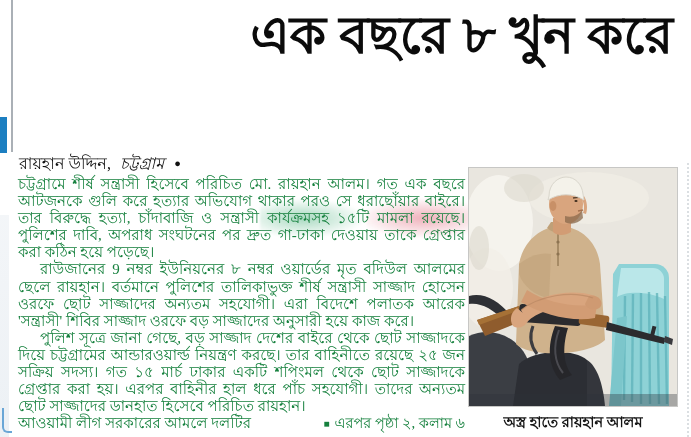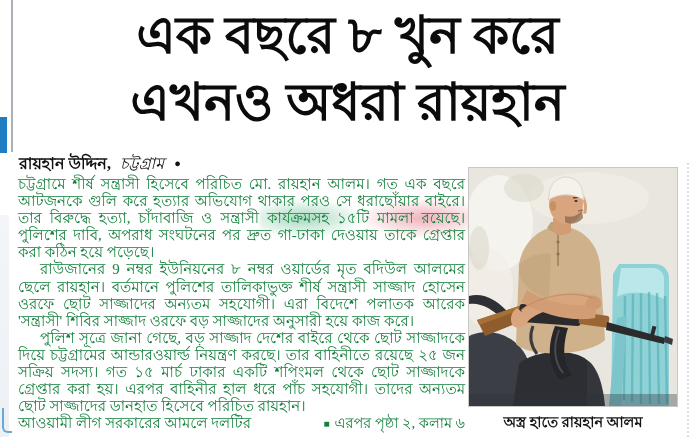--- a/index.html
+++ b/index.html
@@ -18,26 +18,26 @@
   .left-rule{position:absolute;left:11px;top:0;width:2px;height:152px;background:#aab0b6;}
   .left-blue-box{position:absolute;left:0;top:117px;width:7px;height:36px;}
   .left-strip{position:absolute;left:0;top:215px;width:9px;height:222px;
     background:linear-gradient(#f1f4f7,#e9eef3);opacity:.85;}
   .left-corner-fragment{position:absolute;left:2px;top:408px;width:8px;height:23px;
     border-left:2px solid #6aa6d6;border-bottom:2px solid #6aa6d6;border-bottom-left-radius:6px;}
   .right-dotted-rule{position:absolute;right:2px;top:163px;height:274px;width:0;
     border-left:2px dotted #c9ced3;opacity:.65;}
 
   
-  .headline{position:absolute;left:22px;right:18px;top:2px;text-align:center;
+  .headline{position:absolute;left:22px;right:18px;top:2px;text-align:right;
     font-weight:700;color:#0b0b0b;font-size:52px;line-height:67px;letter-spacing:0;}
 
   
   .byline{position:absolute;left:19px;top:151px;font-size:16px;color:#101010;white-space:nowrap;}
-  .byline .reporter{font-weight:700;}
+  .byline .reporter{font-weight:400;}
   .byline .location{font-style:italic;margin-left:5px;}
   .byline .dot{font-size:11px;margin-left:6px;vertical-align:2px;color:#111;}
 
   
   .watermark{position:absolute;left:260px;top:194px;width:212px;height:44px;
     display:flex;z-index:0;filter:blur(1px);pointer-events:none;}
   .wm-blob{flex:1;border-radius:10px;}
   .wm-green{background:
     radial-gradient(ellipse 80% 60% at 40% 55%, rgba(96,186,140,.55), rgba(96,186,140,0) 75%);}
   .wm-pink{background:
@@ -67,21 +67,20 @@
 <div class="page">
 
   <div class="left-rule"></div>
   <div class="left-blue-box" style="background:#1d7fc1;"></div>
   <div class="left-strip"></div>
   <div class="left-corner-fragment"></div>
   <div class="right-dotted-rule"></div>
 
   <div class="headline">
     <div>এক বছরে ৮ খুন করে</div>
-    <div>এখনও অধরা রায়হান</div>
   </div>
 
   <div class="byline">
     <span class="reporter">রায়হান উদ্দিন,</span>
     <span class="location">চট্টগ্রাম</span>
     <span class="dot">●</span>
   </div>
 
   <div class="watermark">
     <div class="wm-blob wm-green"></div>

